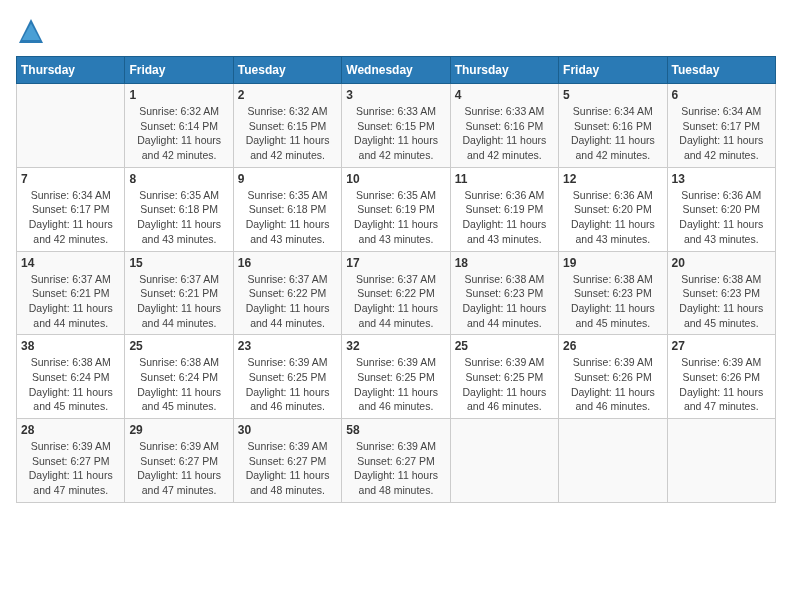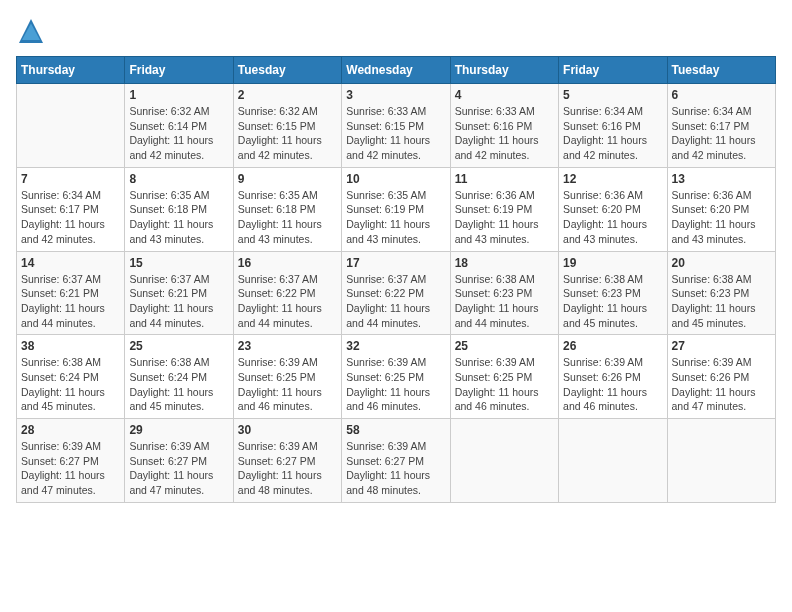--- a/index.html
+++ b/index.html
@@ -74,20 +74,21 @@
       font-weight: bold;
       font-size: 12px;
       color: #333;
       display: block;
       margin-bottom: 2px;
     }
     .day-info {
       color: #444;
       font-size: 10.5px;
       line-height: 1.4;
+      text-align: center;
     }
     td.empty {
       background: #fff;
     }
   </style>
 </head>
 <body>
 
 <div class="header">
   <div class="logo">

